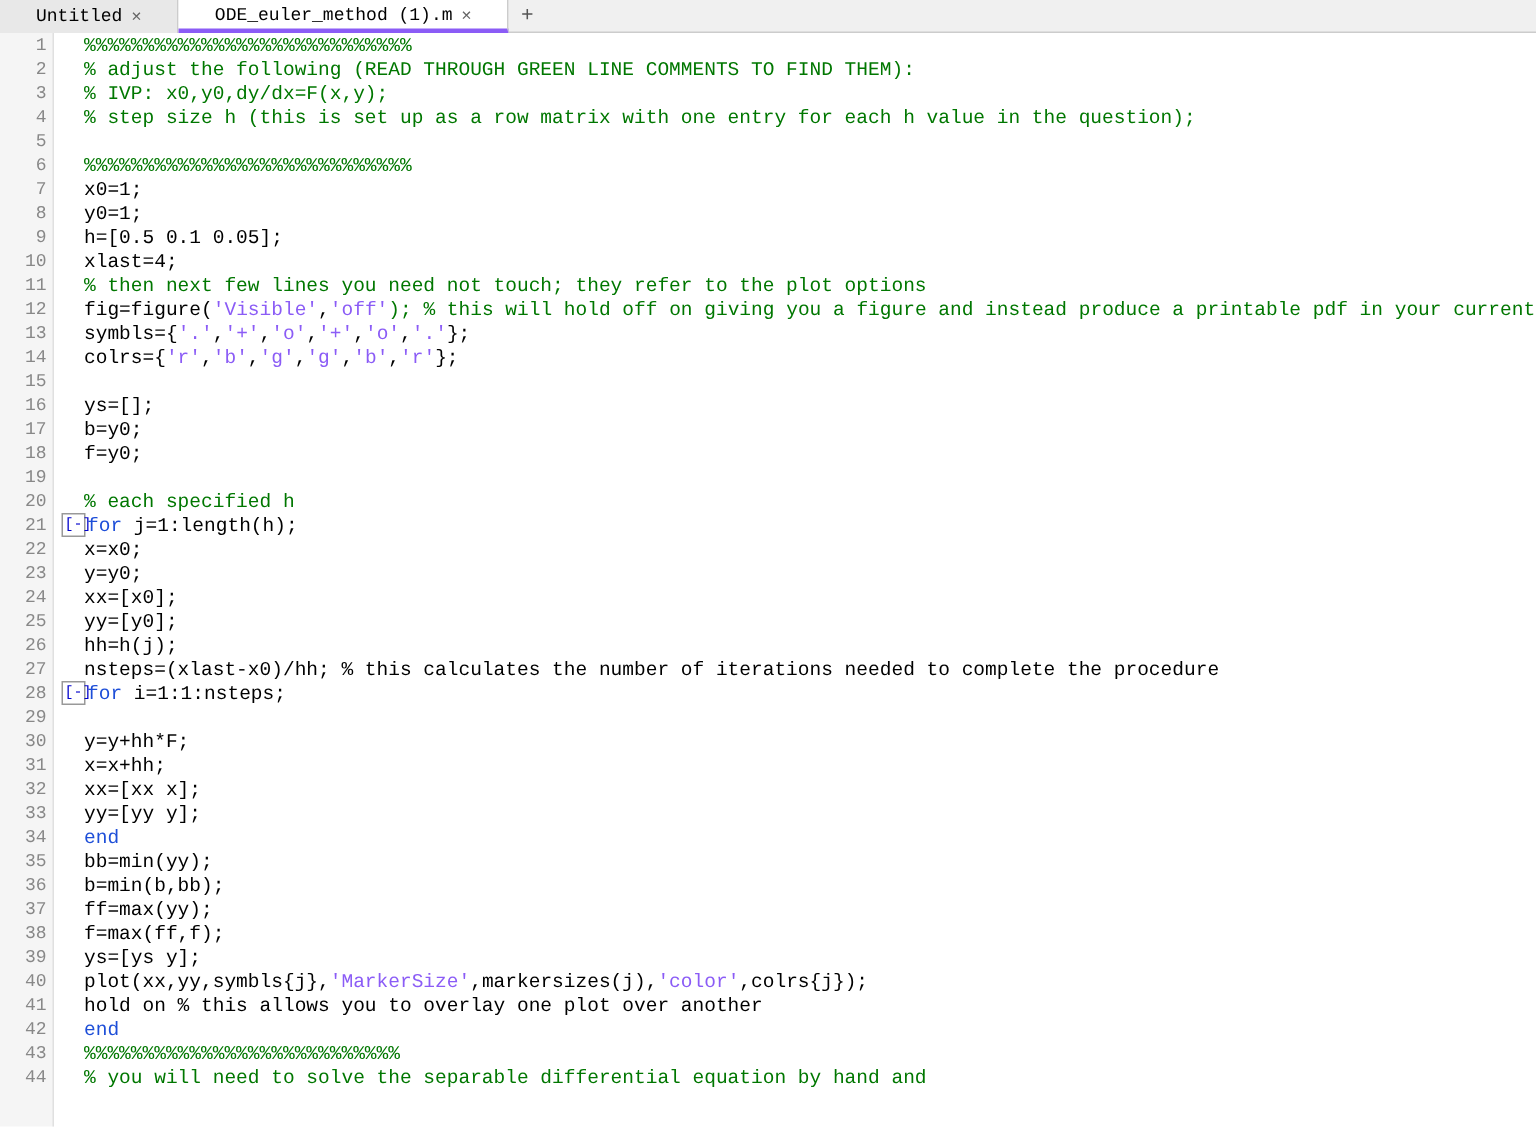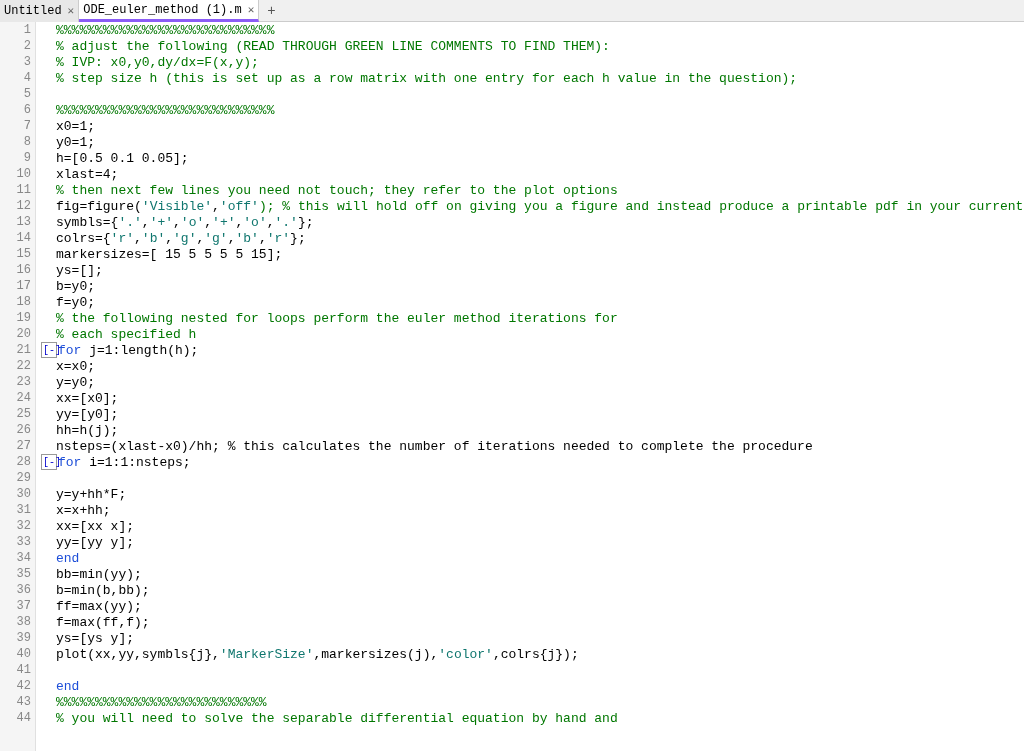--- a/index.html
+++ b/index.html
@@ -16,21 +16,21 @@
       display: flex;
       align-items: center;
       background: #f0f0f0;
       border-bottom: 1px solid #cccccc;
       height: 22px;
       padding: 0;
     }
     .tab {
       display: flex;
       align-items: center;
-      padding: 2px 4px;
+      padding: 2px 24px;
       height: 22px;
       font-size: 12px;
       border-right: 1px solid #cccccc;
       background: #e8e8e8;
       cursor: pointer;
       white-space: nowrap;
     }
     .tab.active {
       background: #ffffff;
       border-bottom: 3px solid #8b5cf6;
@@ -102,21 +102,21 @@
     }
 
     .code-text {
       display: inline;
     }
 
     
     .clr-green { color: #007700; }
     .clr-purple { color: #1d4ed8; }
     .clr-black { color: #000000; text-align: center; }
-    .clr-string { color: #0f766e; }
+    .clr-string { color: #8b5cf6; }
   </style>
 </head>
 <body>
 
 <div class="tab-bar">
   <div class="tab" id="tab-untitled">
     <span>Untitled</span>
     <span class="tab-close">✕</span>
   </div>
   <div class="tab active" id="tab-ode-euler">
@@ -224,37 +224,35 @@
       <div class="code-line">
         <span class="fold-icon"> </span>
         <span><span class="code-text clr-black">    symbls={</span><span class="code-text clr-string">'.'</span><span class="code-text clr-black">,</span><span class="code-text clr-string">'+'</span><span class="code-text clr-black">,</span><span class="code-text clr-string">'o'</span><span class="code-text clr-black">,</span><span class="code-text clr-string">'+'</span><span class="code-text clr-black">,</span><span class="code-text clr-string">'o'</span><span class="code-text clr-black">,</span><span class="code-text clr-string">'.'</span><span class="code-text clr-black">};</span></span>
       </div>
       <div class="code-line">
         <span class="fold-icon"> </span>
         <span><span class="code-text clr-black">    colrs={</span><span class="code-text clr-string">'r'</span><span class="code-text clr-black">,</span><span class="code-text clr-string">'b'</span><span class="code-text clr-black">,</span><span class="code-text clr-string">'g'</span><span class="code-text clr-black">,</span><span class="code-text clr-string">'g'</span><span class="code-text clr-black">,</span><span class="code-text clr-string">'b'</span><span class="code-text clr-black">,</span><span class="code-text clr-string">'r'</span><span class="code-text clr-black">};</span></span>
       </div>
       <div class="code-line">
         <span class="fold-icon"> </span>
-        <span><span class="code-text clr-black">    markersizes=[ 15 5 5 5 5 15];</span></span>
       </div>
       <div class="code-line">
         <span class="fold-icon"> </span>
         <span><span class="code-text clr-black">    ys=[];</span></span>
       </div>
       <div class="code-line">
         <span class="fold-icon"> </span>
         <span><span class="code-text clr-black">    b=y0;</span></span>
       </div>
       <div class="code-line">
         <span class="fold-icon"> </span>
         <span><span class="code-text clr-black">    f=y0;</span></span>
       </div>
       <div class="code-line">
         <span class="fold-icon"> </span>
-        <span><span class="code-text clr-green">    % the following nested for loops perform the euler method iterations for</span></span>
       </div>
       <div class="code-line">
         <span class="fold-icon"> </span>
         <span><span class="code-text clr-green">    % each specified h</span></span>
       </div>
       <div class="code-line">
         <span class="fold-icon" style="color: rgb(0, 0, 204); font-size: 10px; border: 1px solid rgb(153, 153, 153); padding: 0px 1px; margin: 0px 1px; cursor: pointer;">[-]</span>
         <span><span class="code-text clr-black">    </span><span class="code-text clr-purple">for</span><span class="code-text clr-black"> j=1:length(h);</span></span>
       </div>
       <div class="code-line">
@@ -327,20 +325,21 @@
       <div class="code-line">
         <span class="fold-icon"> </span>
         <span><span class="code-text clr-black">        ys=[ys y];</span></span>
       </div>
       <div class="code-line">
         <span class="fold-icon"> </span>
         <span><span class="code-text clr-black">        plot(xx,yy,symbls{j},</span><span class="code-text clr-string">'MarkerSize'</span><span class="code-text clr-black">,markersizes(j),</span><span class="code-text clr-string">'color'</span><span class="code-text clr-black">,colrs{j});</span></span>
       </div>
       <div class="code-line">
         <span class="fold-icon"> </span>
+        <span><span class="code-text clr-black">        hold on % this allows you to overlay one plot over another</span><span class="code-text clr-green"></span></span>
       </div>
       <div class="code-line">
         <span class="fold-icon"> </span>
         <span><span class="code-text clr-black">    </span><span class="code-text clr-purple">end</span></span>
       </div>
       <div class="code-line">
         <span class="fold-icon"> </span>
         <span><span class="code-text clr-green">    %%%%%%%%%%%%%%%%%%%%%%%%%%%</span></span>
       </div>
       <div class="code-line">

